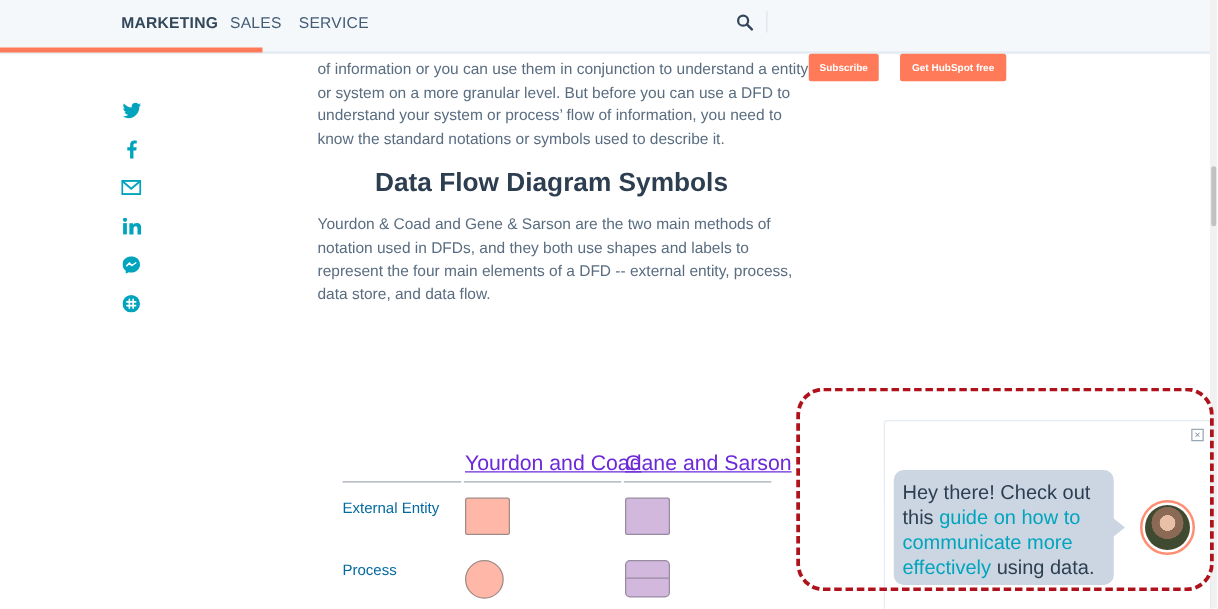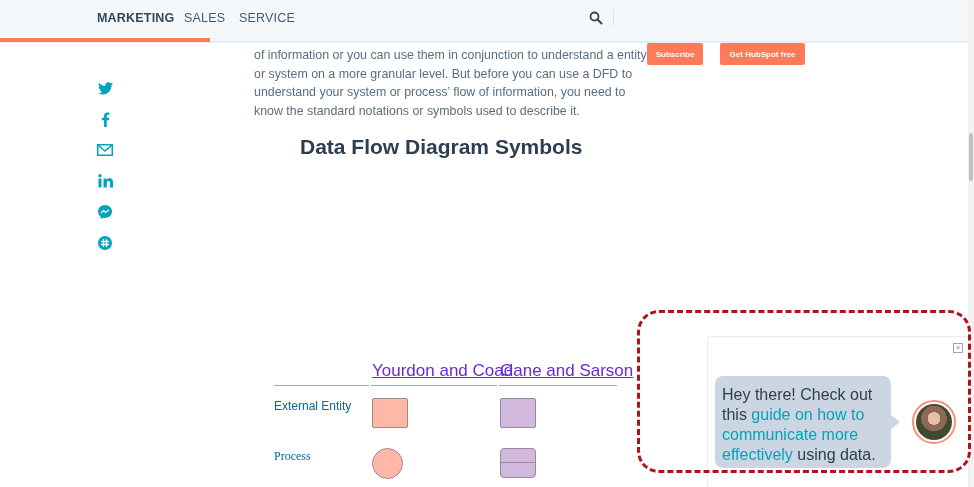--- a/index.html
+++ b/index.html
@@ -99,33 +99,34 @@
         <line x1="8.5" y1="3.5" x2="8.5" y2="10.5"></line>
         <line x1="3.5" y1="5.5" x2="10.5" y2="5.5"></line>
         <line x1="3.5" y1="8.5" x2="10.5" y2="8.5"></line>
       </g>
     </svg>
 </div>
 
 <div class="article">
   <p class="para" style="margin-top:2px;">of information or you can use them in conjunction to understand a entity or system on a more granular level. But before you can use a DFD to understand your system or process’ flow of information, you need to know the standard notations or symbols used to describe it.</p>
   <h2 class="heading" style="margin-top:14px;margin-left:46px;">Data Flow Diagram Symbols</h2>
+  <p class="para" style="margin-top:10px;">Yourdon &amp; Coad and Gene &amp; Sarson are the two main methods of notation used in DFDs, and they both use shapes and labels to represent the four main elements of a DFD -- external entity, process, data store, and data flow.</p>
 </div>
 
 <span class="th" style="left:372px;">Yourdon and Coad</span>
 <span class="th" style="left:500px;">Gane and Sarson</span>
 <div class="hrule" style="left:274px; width:95px;"></div>
 <div class="hrule" style="left:371px; width:126px;"></div>
 <div class="hrule" style="left:499px; width:118px;"></div>
 
 <span class="row-label" style="top:399px;">External Entity</span>
 <div class="shape" style="left:372px; top:398px; width:36px; height:30px; background:#ffb8a8; border:1px solid #a08a86; border-radius:2px;"></div>
 <div class="shape" style="left:500px; top:398px; width:36px; height:30px; background:#d2b8dc; border:1px solid #988aa0; border-radius:2px;"></div>
 
-<span class="row-label" style="top:449px;font-family:Liberation Serif, serif;">Process</span>
+<span class="row-label" style="top:449px;">Process</span>
 <div class="shape" style="left:372px; top:448px; width:31px; height:31px; background:#ffb8a8; border:1px solid #a08a86; border-radius:50%;"></div>
 <div class="shape" style="left:500px; top:448px; width:36px; height:30px; background:#d2b8dc; border:1px solid #988aa0; border-radius:4px;">
   <div style="position:absolute; left:0; top:13px; width:100%; height:1px; background:#988aa0;"></div>
 </div>
 
 <div class="scroll-track"></div>
 <div class="scroll-thumb"></div>
 
 <div class="chat-panel"></div>
 <div class="chat-close">×</div>

